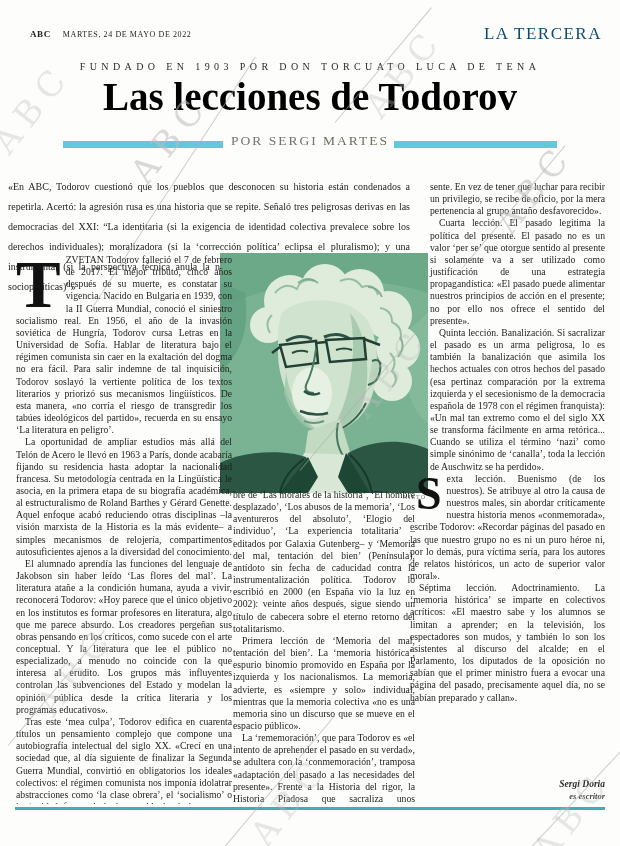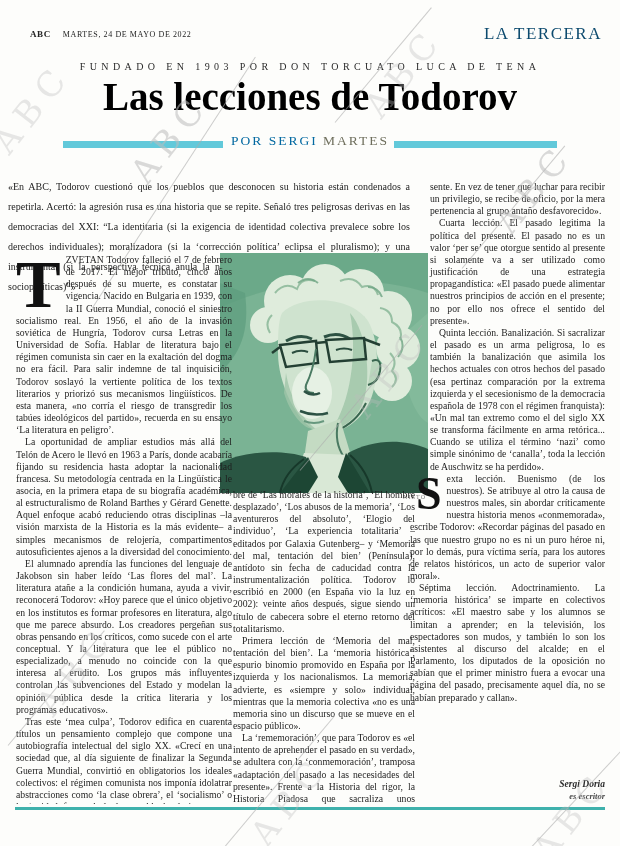--- a/index.html
+++ b/index.html
@@ -12,21 +12,21 @@
   
   .mast-left{top:29px;left:30px;font-size:8px;letter-spacing:.6px;color:#222;}
   .mast-left .paper{font-weight:bold;font-size:9px;margin-right:12px;}
   .section-title{top:24px;right:18px;font-size:17px;letter-spacing:1.5px;color:#0c4a6e;}
   .founded{top:61px;left:0;width:620px;text-align:center;font-size:10px;letter-spacing:4.4px;color:#2b2b2b;}
   .headline{top:79px;left:0;width:620px;text-align:center;font-size:39px;line-height:36px;font-weight:bold;color:#000000;}
   .byline-bar{top:141px;height:7px;background:#62c9da;}
   .bar-l{left:63px;width:160px;}
   .bar-r{left:394px;width:163px;}
   .byline-text{top:133px;left:223px;width:174px;text-align:center;font-size:13.5px;letter-spacing:2px;}
-  .byline-text .pre{color:#0369a1;}
+  .byline-text .pre{color:#737373;}
   .byline-text .name{color:#6e6e5c;}
   
   .lede{top:177px;left:8px;width:402px;font-size:10px;line-height:20px;text-align:justify;color:#1d1d1d;}
   
   .col{font-size:9.7px;line-height:12.15px;text-align:justify;overflow:hidden;hyphens:auto;overflow-wrap:break-word;color:#1e1e1e;}
   .col p{margin:0;text-indent:9px;}
   .col p.noind{text-indent:0;}
   .col-left{top:254px;left:16px;width:216px;height:550px;}
   .col-mid{top:489px;left:233px;width:182px;height:316px;}
   .col-right{top:181px;left:410px;width:195px;height:596px;}

